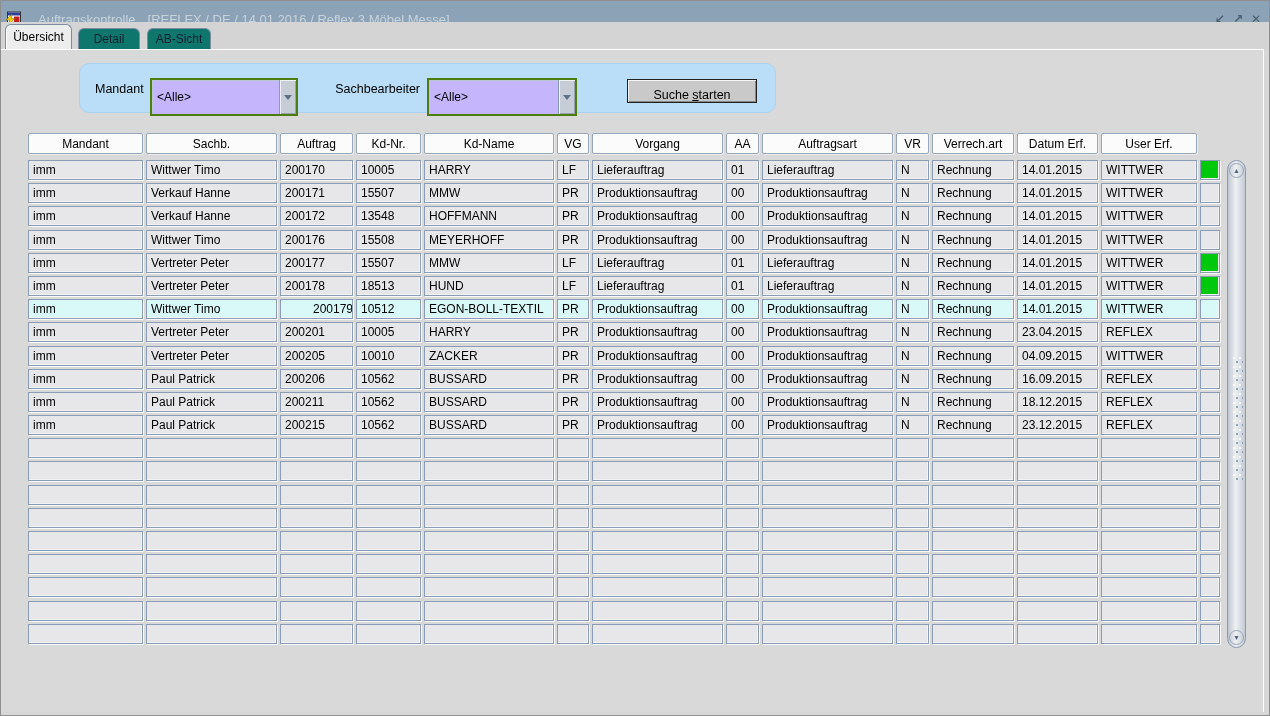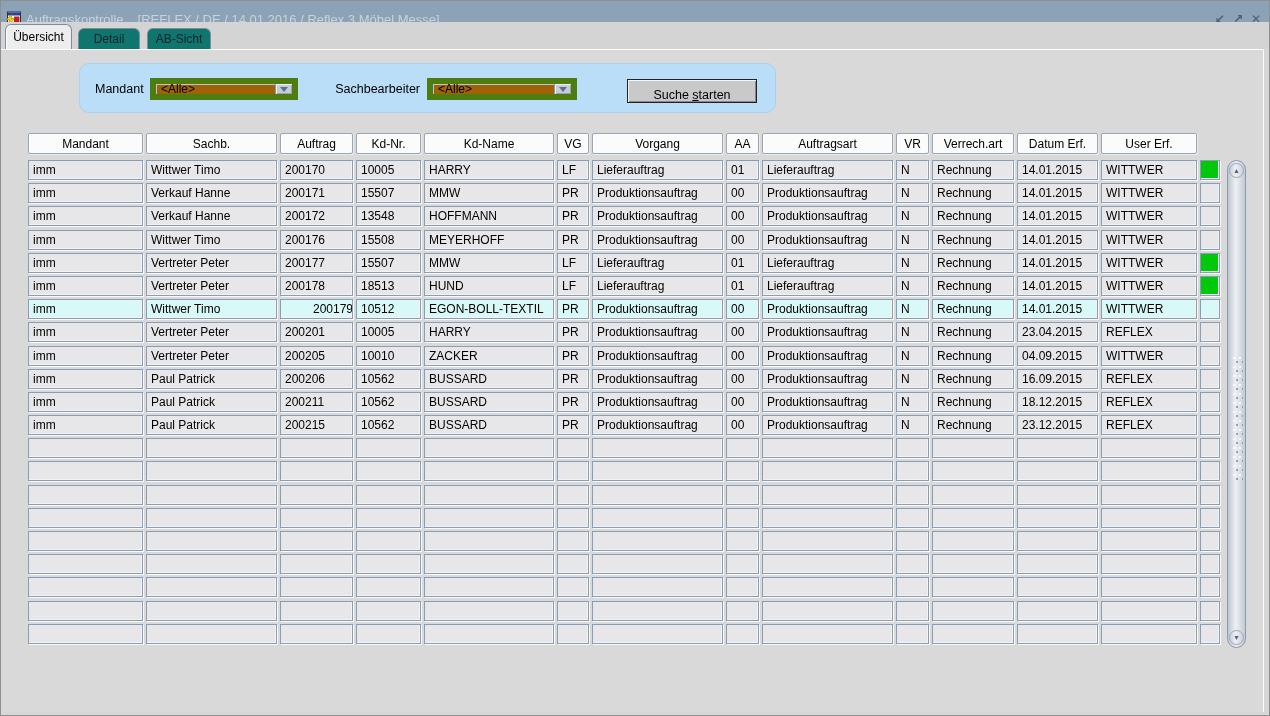--- a/index.html
+++ b/index.html
@@ -6,25 +6,25 @@
   html,body { background:#b0b0b0; }
   .window {
     position: relative; width: 1270px; height: 716px;
     background: #d7d7d7; overflow: hidden;
     font-family: "Liberation Sans", "DejaVu Sans", sans-serif;
     border: 1px solid #8f8f8f;
   }
   
   .titlebar {
     position: absolute; top:0; left:0; right:0; height:36px;
-    background: var(--c-titlebar); display:flex; align-items:center; padding:0 4px;
+    background: var(--c-titlebar); display:flex; align-items:center; padding:0 4px;gap:12px;
   }
   .title-icon { width:16px; height:16px; margin-right:5px; flex:0 0 auto; }
   .title-text { color:#c9d3dc; font-size:13px; white-space:nowrap; }
-  .title-context { color:#c9d3dc; font-size:13px; margin-left:14px; white-space:nowrap; }
+  .title-context { color:#c9d3dc; font-size:13px; white-space:nowrap; }
   .win-controls { margin-left:auto; display:flex; gap:8px; align-items:center; padding-right:4px; }
   .win-btn { color:#4c5e6e; font-size:12px; font-weight:bold; line-height:14px; cursor:default; }
   
   .tabbar { position:absolute; top:21px; left:0; right:0; height:27px; background:#d4d4d4; }
   .tab {
     position:absolute; bottom:0; height:21px;
     background:#0f766e; color:#10202e; font-size:12px;
     border:1px solid #7d8da0; border-bottom:none; border-radius:6px 6px 0 0;
     display:flex; align-items:center; justify-content:center;
   }
@@ -38,22 +38,22 @@
   }
   
   .filter {
     position:absolute; left:78px; top:13px; width:697px; height:50px;
     background: var(--c-filter); border:1px solid #aad1ee; border-radius:10px;
   }
   .flabel { position:absolute; top:18px; font-size:12.5px; color:#000; white-space:nowrap; }
   .lbl-mandant { left:15px; width:48px; text-align:right; }
   .lbl-sachb   { left:250px; width:90px; text-align:right; }
   .dropdown {
-    position:absolute; top:14px; height:22px; background:#a16207;
-    border:6px solid #4d7c0f; display:flex; align-items:stretch;
+    position:absolute; top:14px; height:38px; background:#c4b5fd;
+    border:2px solid #4d7c0f; display:flex; align-items:stretch;
     box-shadow: inset 1px 1px 0 #b9c6d4;
   }
   .dd-mandant { left:70px;  width:148px; }
   .dd-sachb   { left:347px; width:150px; }
   .dd-value { flex:1; font-size:12px; color:#000; display:flex; align-items:center; padding-left:5px; overflow:hidden; }
   .dd-btn {
     width:17px; background:#c7cdd6; border-left:1px solid #8a9ab0;
     box-shadow: inset 1px 1px 0 #eef1f5, inset -1px -1px 0 #96a2b2;
     display:flex; align-items:center; justify-content:center;
   }

